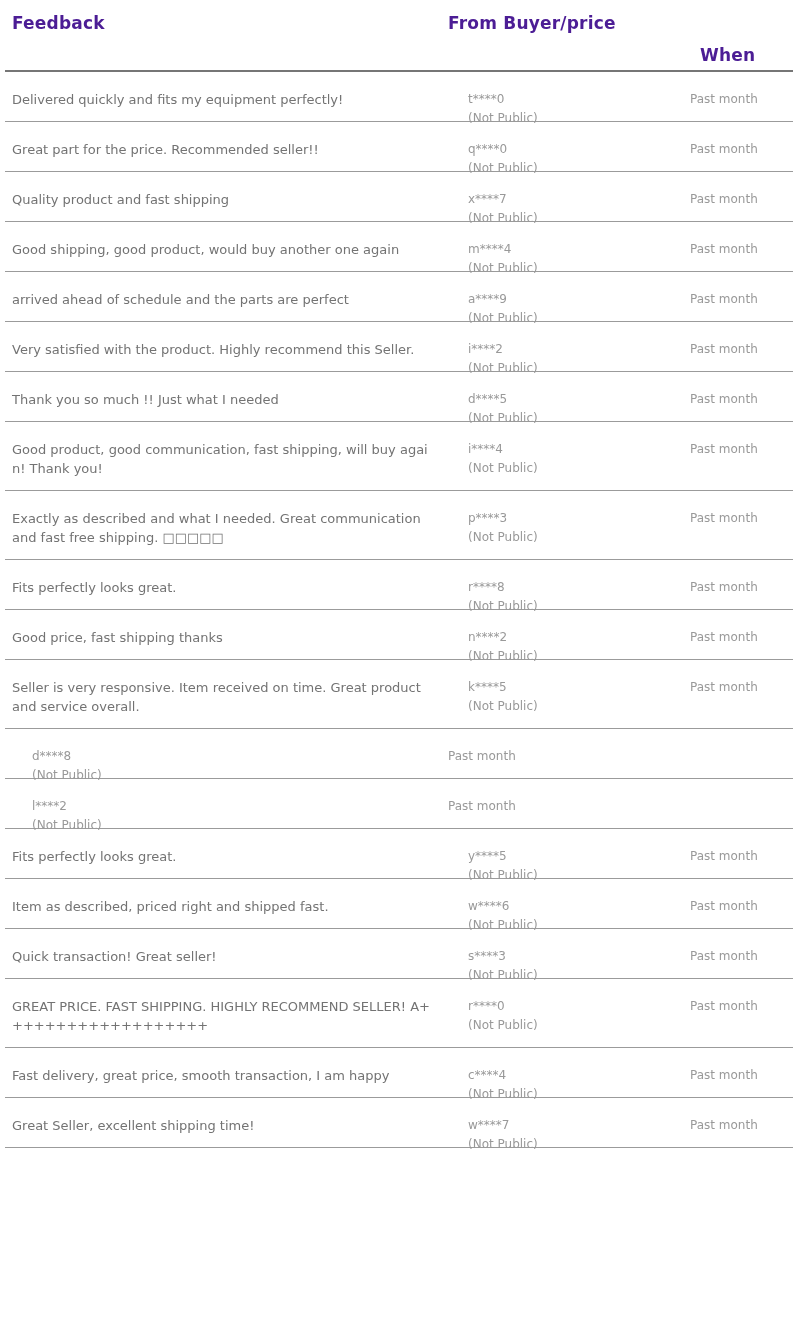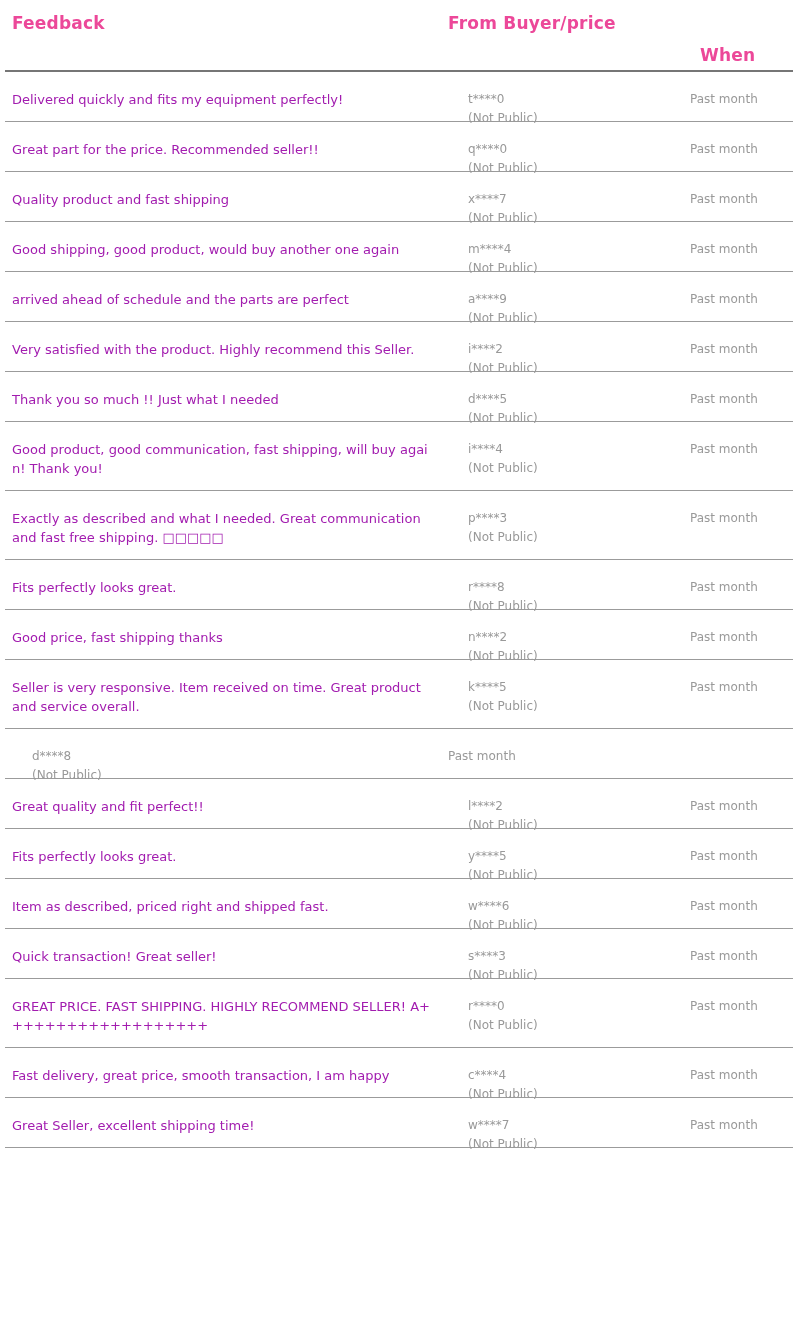--- a/index.html
+++ b/index.html
@@ -18,28 +18,28 @@
     border-bottom: 1px solid #9b9b9b;
   }
   .row.header {
     padding: 13px 7px 5px 7px;
     border-bottom: 2px solid #767676;
   }
   .th {
     font-weight: bold;
     font-size: 17px;
     line-height: 20px;
-    color: #ec4899;
+    color: #4c1d95;
     letter-spacing: 0.2px;
   }
   .th.when-h { padding-left: 10px; margin-top: 32px; }
   .fb {
     font-size: 13px;
     line-height: 19px;
-    color: #a21caf;
+    color: #737373;
     word-break: break-all;
     padding-right: 16px;
   }
   .c-buyer { padding-left: 20px; }
   .buyer-box { height: 19px; overflow: visible; }
   .muted {
     color: #999999;
     font-size: 12px;
     line-height: 19px;
   }
@@ -193,21 +193,20 @@
     <div class="c-buyer">
       <div class="buyer-box">
         <div class="muted">d****8</div>
         <div class="muted">(Not Public)</div>
       </div>
     </div>
     <div class="muted">Past month</div>
   </div>
 
   <div class="row">
-    <div class="fb">Great quality and fit perfect!!</div>
     <div class="c-buyer">
       <div class="buyer-box">
         <div class="muted">l****2</div>
         <div class="muted">(Not Public)</div>
       </div>
     </div>
     <div class="muted">Past month</div>
   </div>
 
   <div class="row">

